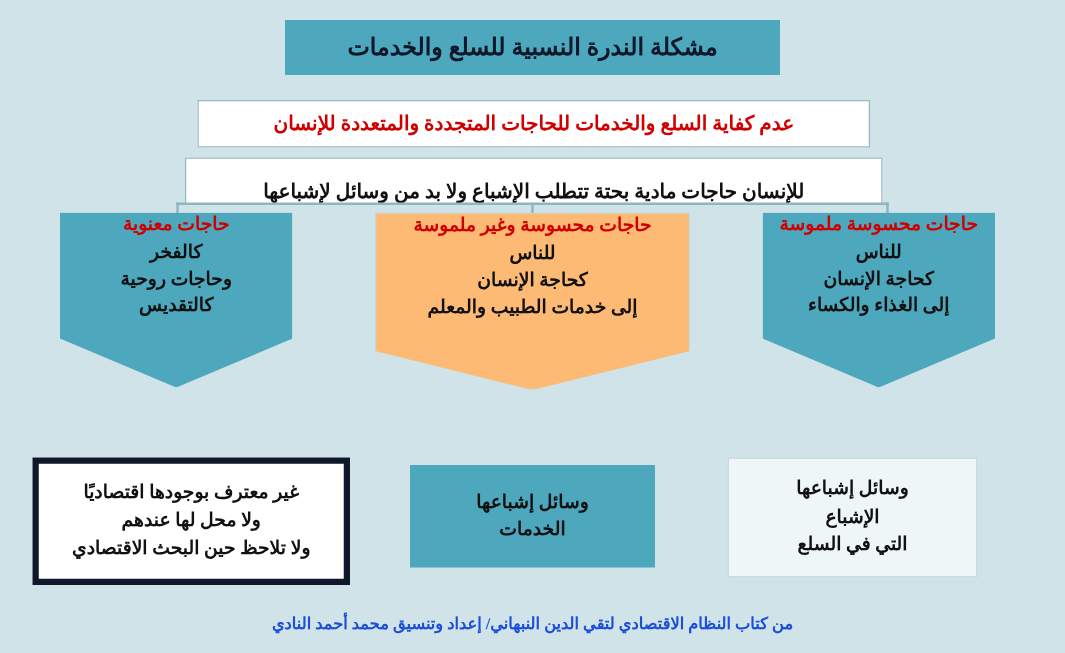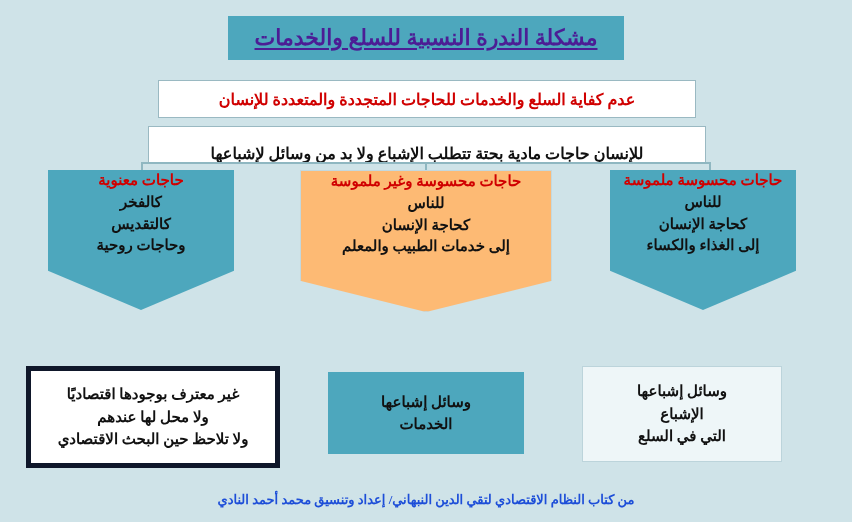--- a/index.html
+++ b/index.html
@@ -26,25 +26,24 @@
     top: 16px;
     width: 396px;
     height: 44px;
     background: #4da7bd;
     display: flex;
     align-items: center;
     justify-content: center;
     text-align: center;
   }
   .title-banner span {
-    color: #4c1d95;
-    font-size: 22px;
+    color: #0f172a;
+    font-size: 19px;
     font-weight: bold;
     letter-spacing: 1px;
-    text-decoration: underline;
     text-underline-offset: 3px;
   }
 
   
   .headline-box {
     position: absolute;
     left: 158px;
     top: 80px;
     width: 536px;
     height: 36px;
@@ -226,22 +225,22 @@
   <div class="card card-middle">
     <span class="card-title">حاجات محسوسة وغير ملموسة</span>
     <span class="card-line">للناس</span>
     <span class="card-line">كحاجة الإنسان</span>
     <span class="card-line">إلى خدمات الطبيب والمعلم</span>
   </div>
 
   <div class="card card-left">
     <span class="card-title">حاجات معنوية</span>
     <span class="card-line">كالفخر</span>
+    <span class="card-line">وحاجات روحية</span>
     <span class="card-line">كالتقديس</span>
-    <span class="card-line">وحاجات روحية</span>
   </div>
 
   <div class="result result-right">
     <span class="r-line">وسائل إشباعها</span>
     <span class="r-line">الإشباع</span>
     <span class="r-line">التي في السلع</span>
   </div>
 
   <div class="result result-middle">
     <span class="r-line">وسائل إشباعها</span>

